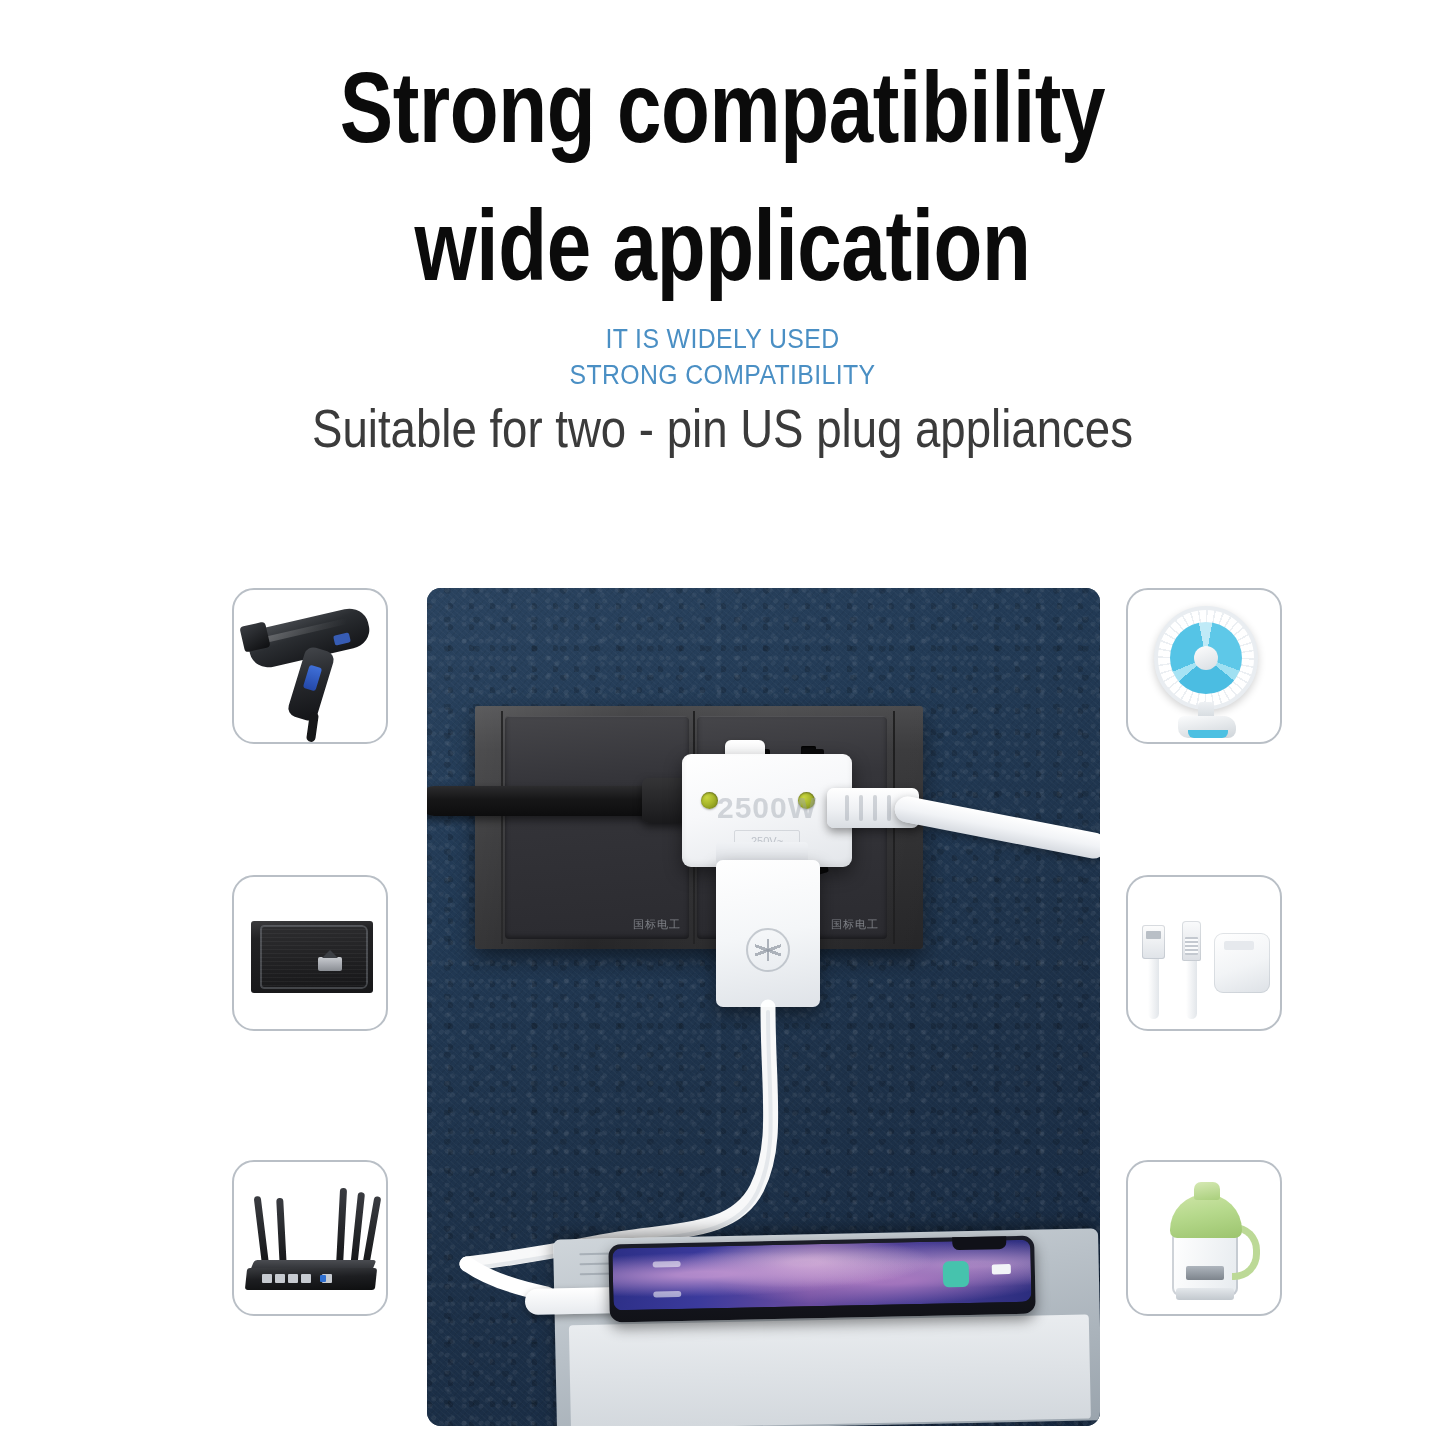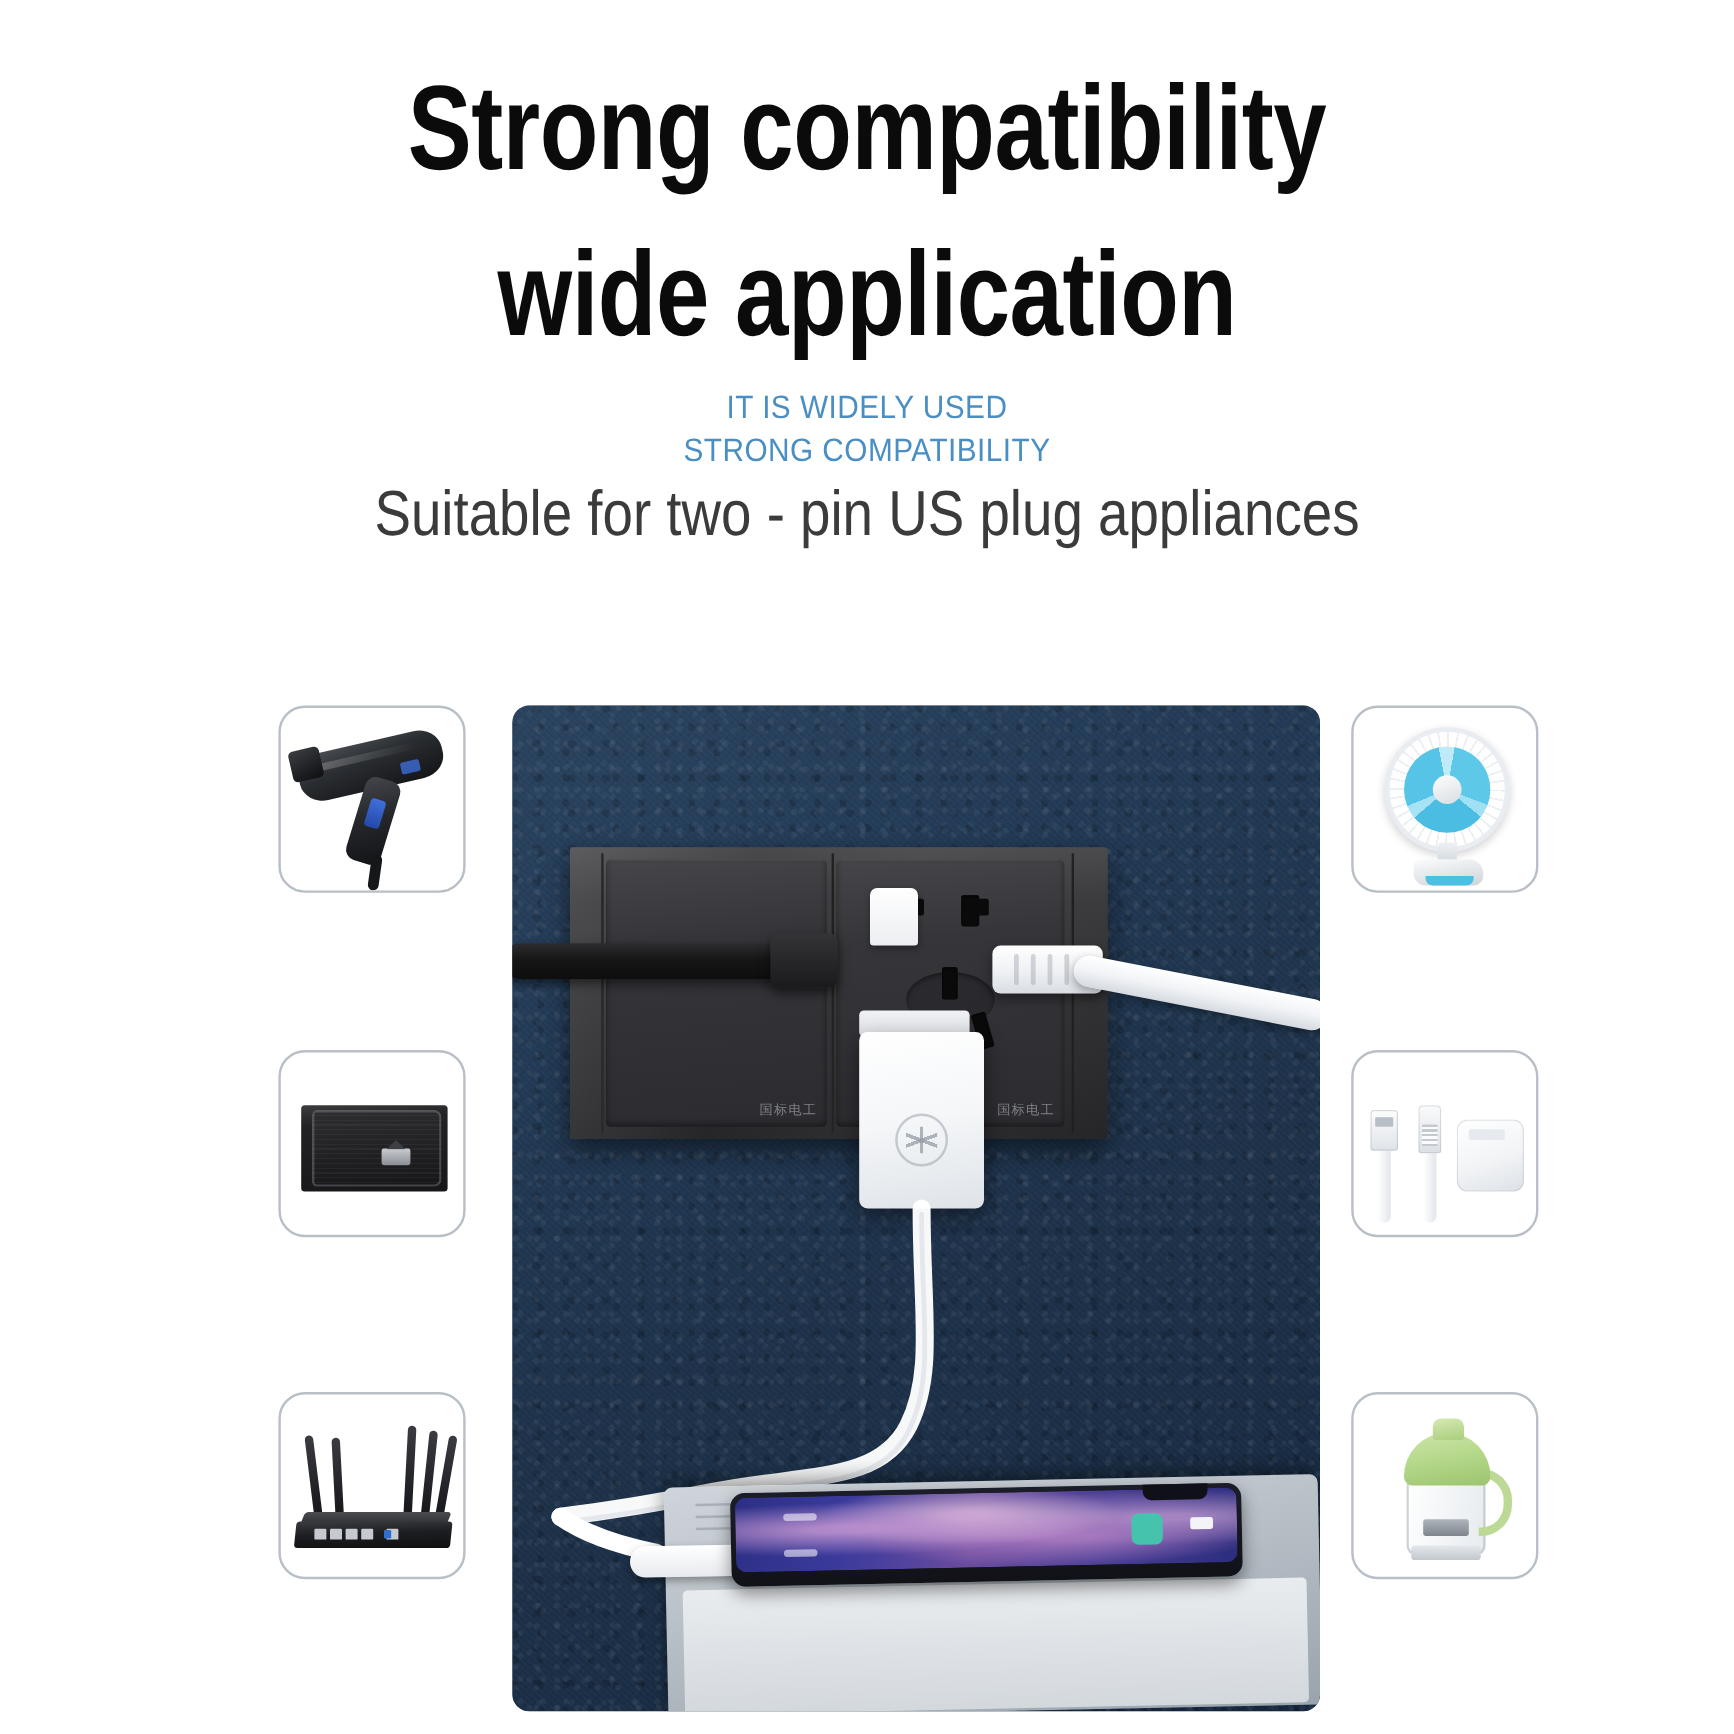--- a/index.html
+++ b/index.html
@@ -577,20 +577,26 @@
 
       <div class="socket-unit" style="left:30px; width:184px;">
         <div class="brandcn" style="right:8px; bottom:7px;">国标电工</div>
       </div>
     </div>
 
     <div class="blackcable"></div>
     <div class="blackplug"></div>
 
     <div class="clip"></div>
+    <div class="adapter-body">
+      <div class="screw" style="left:19px; top:38px;"></div>
+      <div class="screw" style="right:37px; top:38px;"></div>
+      <div class="w2500">2500W</div>
+      <div class="spec">250V~</div>
+    </div>
     <div class="prong-tab"></div>
     <div class="adapter-neck">
       <div class="logo-circle"></div>
     </div>
 
     <div class="whiteplug">
       <div class="ridge" style="left:18px;"></div>
       <div class="ridge" style="left:32px;"></div>
       <div class="ridge" style="left:46px;"></div>
       <div class="ridge" style="left:60px;"></div>

